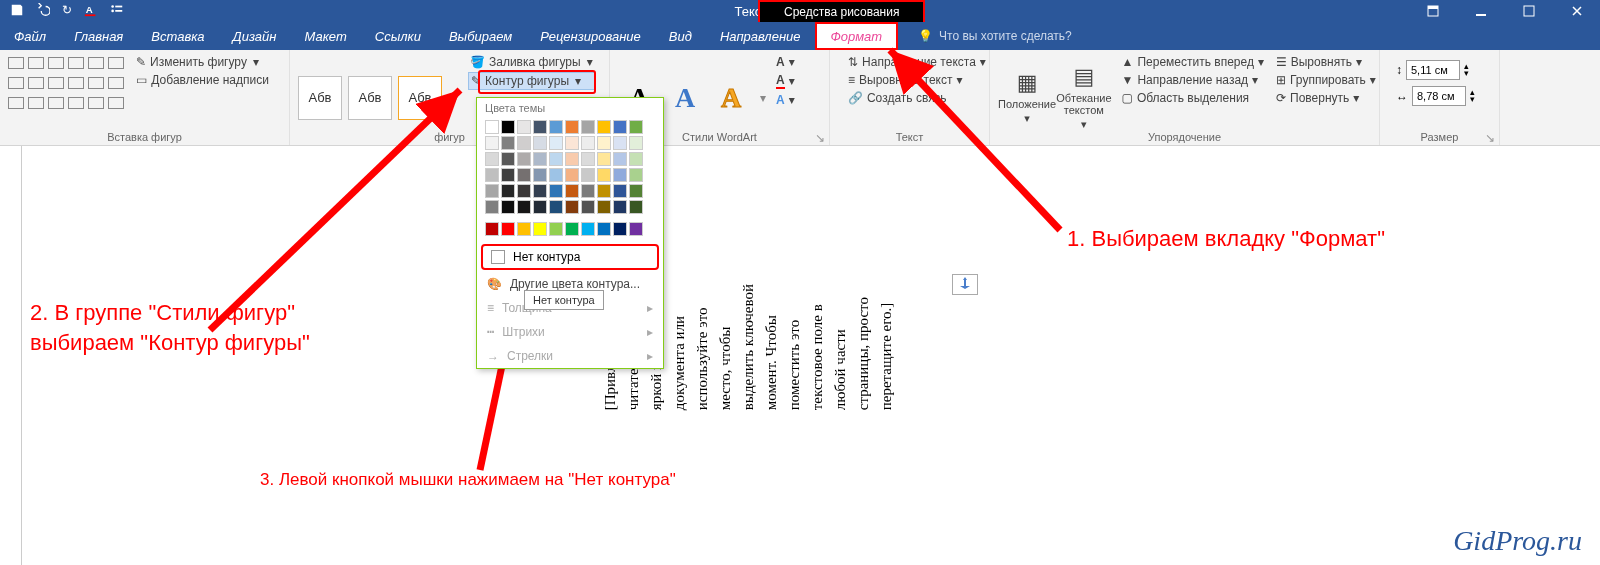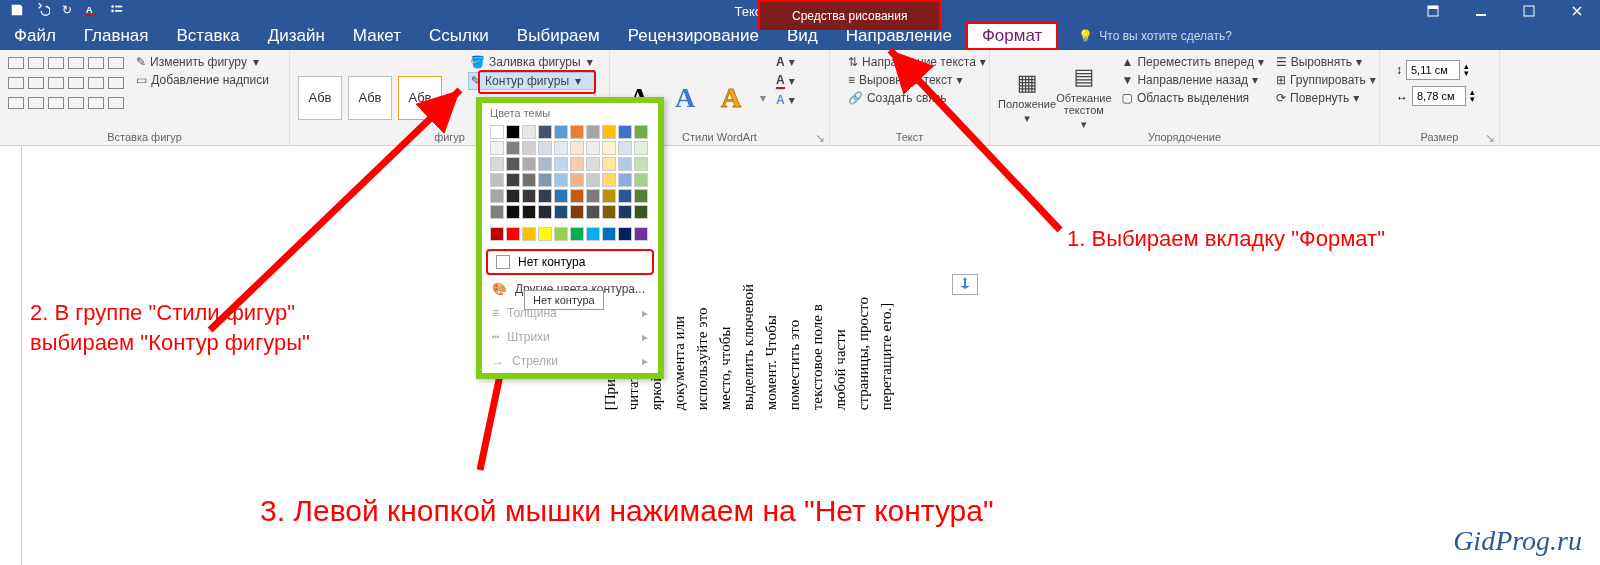--- a/index.html
+++ b/index.html
@@ -3,24 +3,24 @@
 <meta charset="utf-8">
 <style>
   * { box-sizing: border-box; margin: 0; padding: 0; }
   body { font-family: "Segoe UI", Tahoma, sans-serif; font-size: 12px; background: #fff; width: 1600px; height: 565px; overflow: hidden; position: relative; }
   .titlebar { height: 22px; background: #2b579a; color: #fff; display: flex; align-items: center; position: relative; }
   .qat { display: flex; gap: 12px; padding: 0 10px; }
   .qat svg, .icon12 { width: 14px; height: 14px; }
   .titlebar-center { position: absolute; left: 50%; transform: translateX(-50%); font-size: 13px; }
   .titlebar-right { position: absolute; right: 0; display: flex; gap: 2px; }
   .winbtn { width: 46px; height: 22px; display: flex; align-items: center; justify-content: center; color: #fff; }
-  .tool-context { position: absolute; left: 758px; top: 0; height: 30px; padding: 2px 32px; border: 2px solid #ff0000; border-bottom: none; color: #fff; font-size: 12px; display: flex; align-items: center; background: #7f1d1d; }
+  .tool-context { position: absolute; left: 758px; top: 0; height: 22px; padding: 2px 24px; border: 2px solid #ff0000; border-bottom: none; color: #fff; font-size: 12px; display: flex; align-items: center; background: #000000; }
   .tabs { height: 28px; background: #2b579a; color: #fff; display: flex; align-items: stretch; }
-  .tab { padding: 0 14px; display: flex; align-items: center; font-size: 17px; cursor: pointer; }
-  .tab.active { background: #fff; color: #701a75; border: 2px solid #ff0000; }
+  .tab { padding: 0 14px; display: flex; align-items: center; font-size: 13px; cursor: pointer; font-style: italic; }
+  .tab.active { background: #fff; color: #ec4899; border: 2px solid #ff0000; }
   .tellme { display: flex; align-items: center; margin-left: 20px; color: #cdd9eb; gap: 6px; font-size: 12px; }
   .tabs-right { margin-left: auto; display: flex; align-items: center; font-size: 13px; }
   .tabs-right .btn { padding: 0 12px; display: flex; align-items: center; gap: 6px; }
   .ribbon { height: 96px; background: #f3f3f3; border-bottom: 1px solid #d4d4d4; display: flex; }
   .group { border-right: 1px solid #e1e1e1; padding: 4px 8px; display: flex; flex-direction: column; position: relative; }
   .group-label { position: absolute; bottom: 2px; left: 0; right: 0; text-align: center; font-size: 11px; color: #666; }
   .group-body { flex: 1; display: flex; }
   .shapes-gal { display: grid; grid-template-columns: repeat(6, 18px); grid-auto-rows: 18px; gap: 2px; align-content: start; }
   .shapes-gal div { border: 1px solid #888; width: 16px; height: 12px; align-self: center; }
   .vstack { display: flex; flex-direction: column; gap: 2px; margin-left: 8px; }
@@ -31,31 +31,31 @@
   .bigbtn { display: flex; flex-direction: column; align-items: center; justify-content: center; width: 60px; font-size: 11px; color: #444; text-align: center; gap: 2px; }
   .spin-input { width: 54px; height: 20px; border: 1px solid #999; background: #fff; font-size: 11px; display: flex; align-items: center; padding: 0 4px; }
   .ruler-h { height: 18px; background: #fff; border-bottom: 1px solid #ccc; position: relative; color: #666; }
   .ruler-ticks { position: absolute; left: 40px; right: 0; top: 0; height: 18px; background: repeating-linear-gradient(to right, transparent 0, transparent 8px, #bbb 8px, #bbb 9px); }
   .docarea { position: absolute; left: 0; top: 146px; right: 0; bottom: 0; display: flex; }
   .ruler-v { width: 22px; background: #fff; border-right: 1px solid #ccc; position: relative; }
   .canvas { flex: 1; background: #fff; position: relative; }
   .page-text { position: absolute; left: 580px; top: 138px; display: flex; gap: 6px; }
   .page-text span { writing-mode: vertical-rl; transform: rotate(180deg); font-family: "Times New Roman", serif; font-size: 15px; color: #000; }
   .anchor { position: absolute; left: 930px; top: 128px; border: 1px solid #aaa; padding: 2px 4px; }
-  .dropdown { position: absolute; left: 476px; top: 97px; width: 188px; background: #fff; border: 6px solid #84cc16; box-shadow: 2px 2px 6px rgba(0,0,0,0.25); font-size: 12px; z-index: 100; }
+  .dropdown { position: absolute; left: 476px; top: 97px; width: 188px; background: #fff; border: 1px solid #84cc16; box-shadow: 2px 2px 6px rgba(0,0,0,0.25); font-size: 12px; z-index: 100; }
   .dd-section { padding: 4px 8px; color: #777; font-size: 11px; }
   .color-grid { display: grid; grid-template-columns: repeat(10, 14px); gap: 2px; padding: 2px 8px 6px; }
   .color-grid div { width: 14px; height: 14px; border: 1px solid #ccc; }
   .dd-item { padding: 5px 10px; display: flex; align-items: center; gap: 8px; color: #444; }
   .dd-item.disabled { color: #aaa; }
   .dd-no-outline { border: 2px solid #ff0000; border-radius: 4px; padding: 4px 8px; margin: 2px 4px; display: flex; align-items: center; gap: 8px; }
   .tooltip { position: absolute; background: #fff; border: 1px solid #9a9a9a; padding: 3px 8px; font-size: 11px; color: #333; z-index: 200; }
   .ann1 { position: absolute; left: 1067px; top: 226px; font-size: 22px; color: #ff0000; }
   .ann2 { position: absolute; left: 30px; top: 298px; font-size: 22px; color: #ff0000; line-height: 1.35; }
-  .ann3 { position: absolute; left: 260px; top: 470px; font-size: 30px; color: #ff0000; margin-top: 24px; }
+  .ann3 { position: absolute; left: 260px; top: 470px; font-size: 17px; color: #ff0000; }
   .brand { position: absolute; right: 18px; bottom: 8px; font-size: 28px; font-style: italic; color: #2b579a; font-family: Georgia, serif; }
   .outline-highlight { position: absolute; left: 478px; top: 70px; width: 118px; height: 24px; border: 2px solid #ff0000; border-radius: 3px; z-index: 50; }
   .dlaunch { width: 12px; height: 12px; position: absolute; right: 2px; bottom: 2px; color: #999; }
   .row { display: flex; gap: 4px; align-items: center; }
   .dropdown-caret { margin-left: 2px; }
   svg.arrow { position: absolute; z-index: 60; pointer-events: none; }
 </style>
 </head>
 <body>
 

